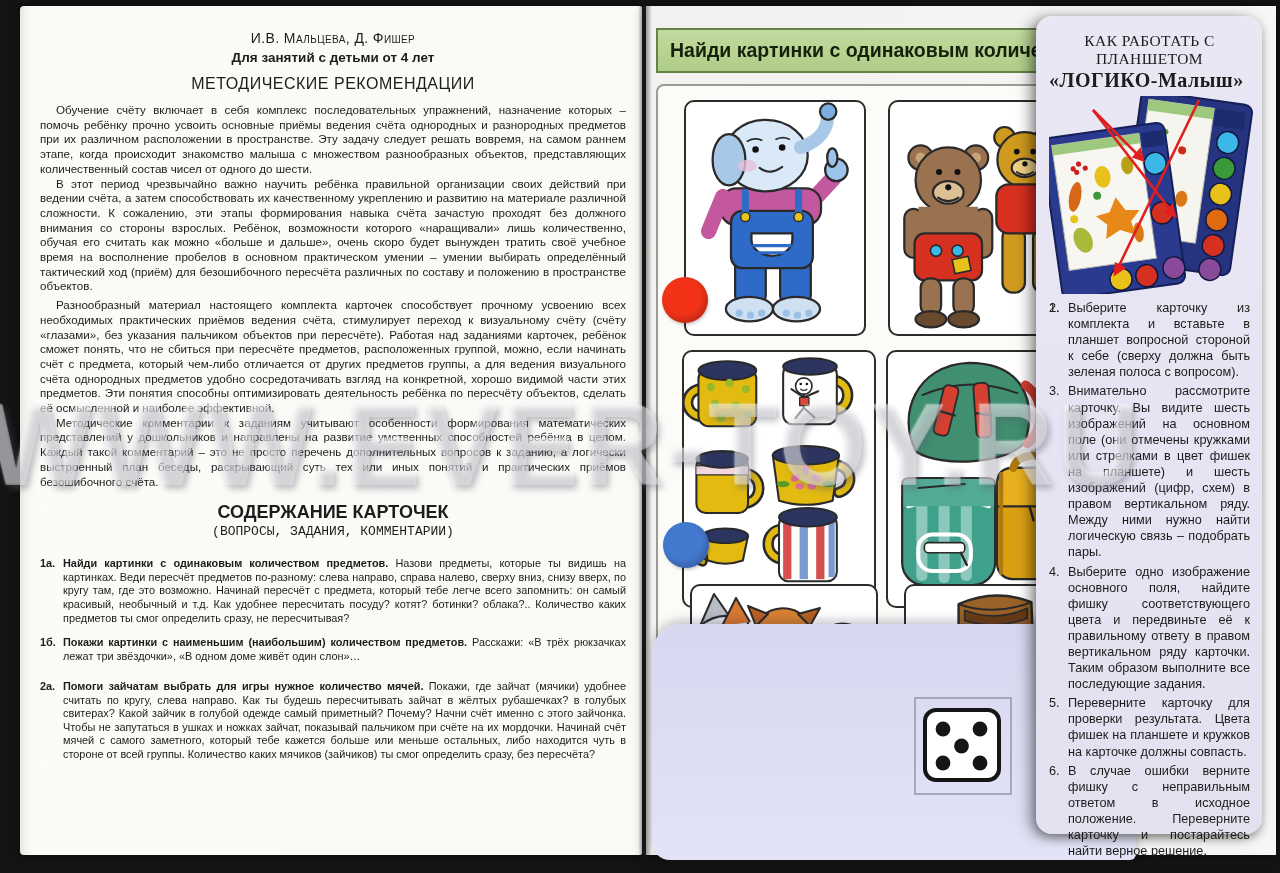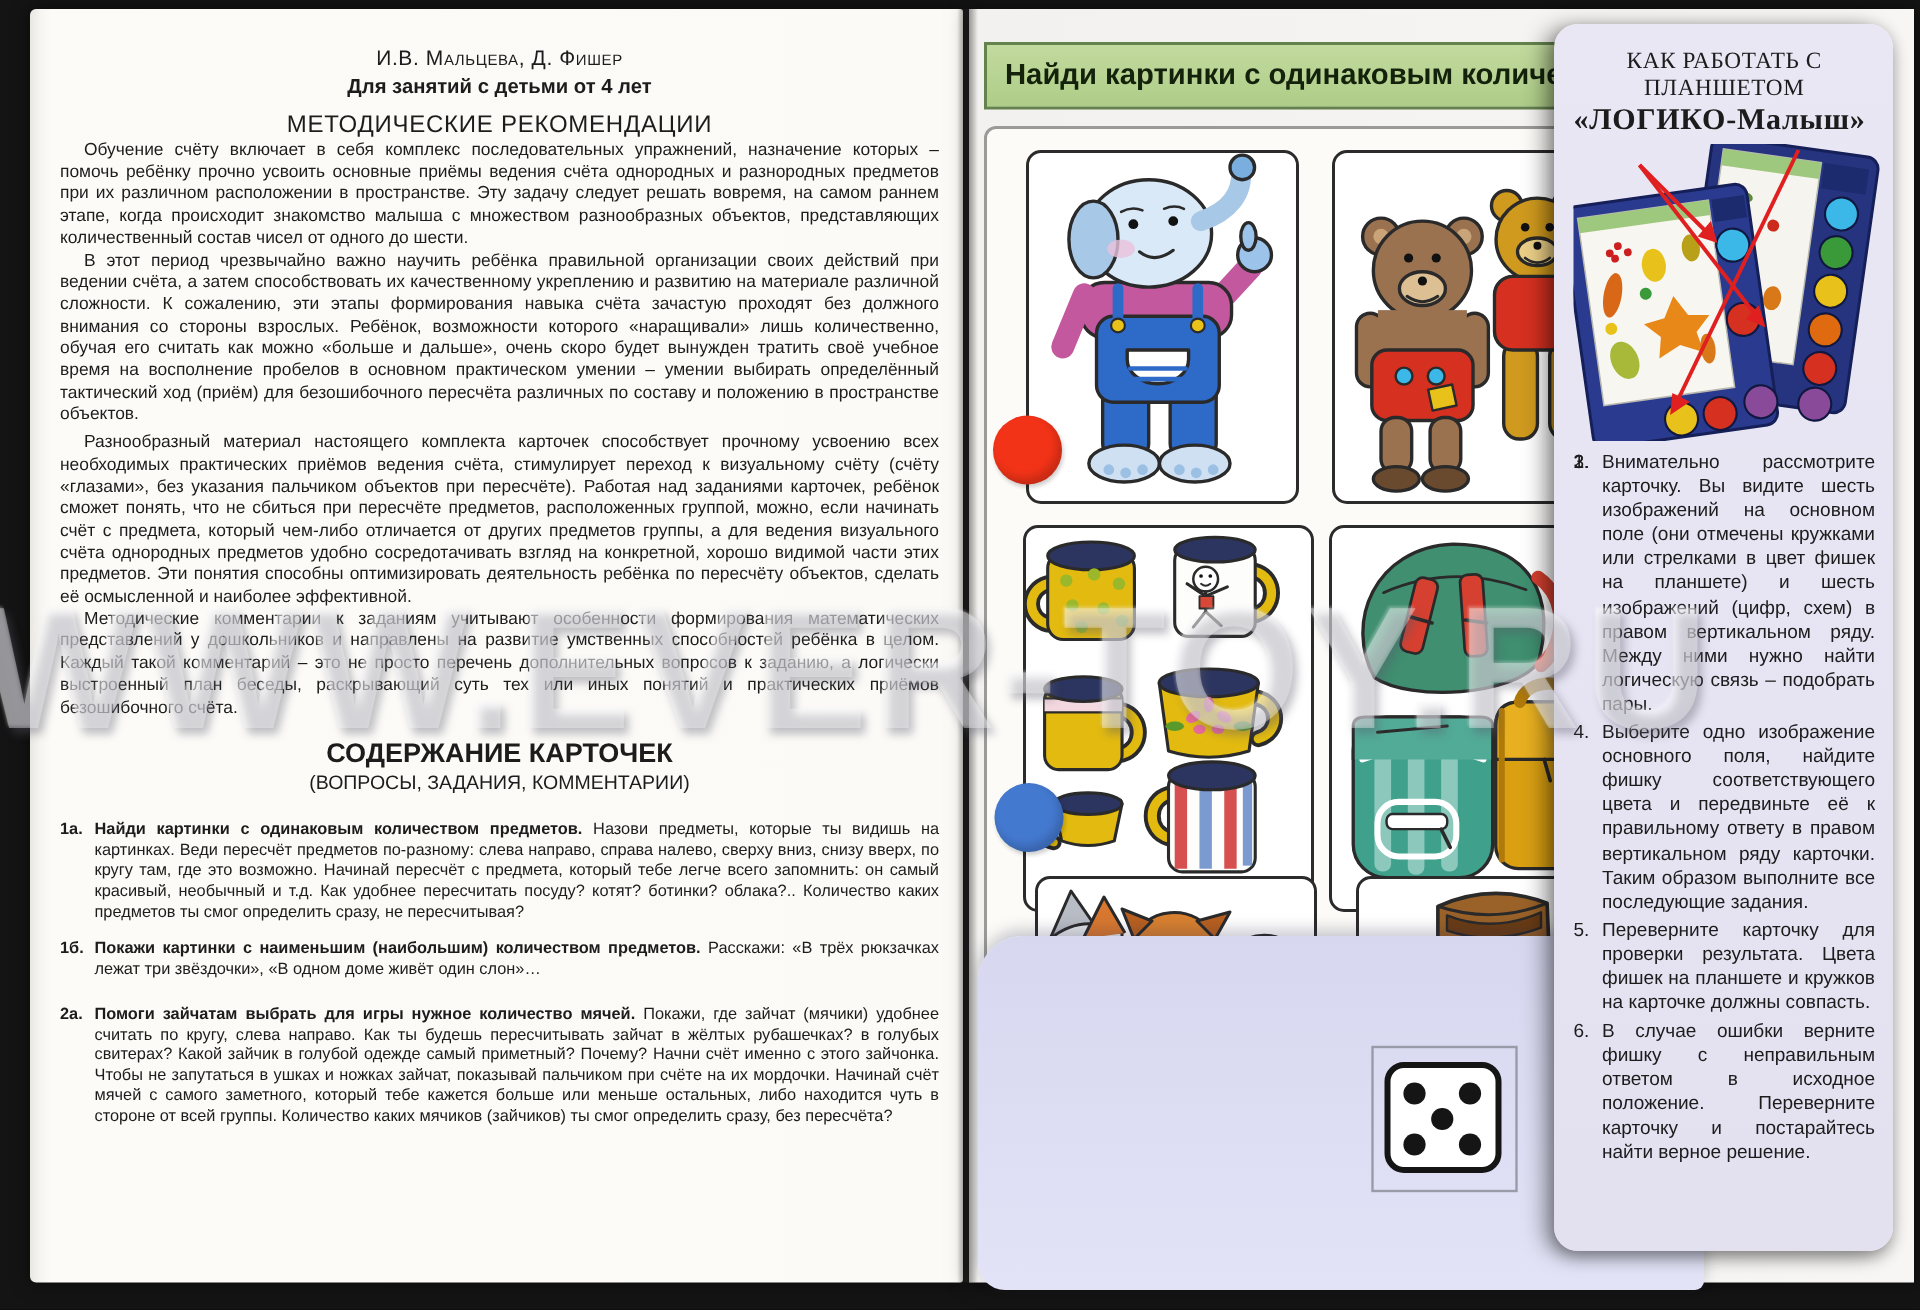--- a/index.html
+++ b/index.html
@@ -6,26 +6,26 @@
   .stage{position:relative;width:1280px;height:873px;background:#141414;overflow:hidden;
          font-family:"Liberation Sans",sans-serif;color:#1c1c1c;}
   
   .page-left{position:absolute;left:20px;top:6px;width:622px;height:849px;
     background:linear-gradient(90deg,#e9e7e2 0px,#f6f5f1 7px,#fcfbf8 14px,#fbfaf7 100%);
     border-radius:4px 2px 2px 4px;box-shadow:0 0 12px rgba(0,0,0,.55);
     padding:24px 16px 0 20px;box-sizing:border-box;overflow:hidden;}
   .lp-author{text-align:center;font-variant:small-caps;font-size:14px;letter-spacing:.4px;margin-bottom:4px;}
   .lp-title{text-align:center;font-size:21px;font-weight:bold;margin-bottom:2px;}
   .lp-subtitle{text-align:center;font-size:13.5px;margin-bottom:10px;font-weight:bold;}
-  .lp-section{text-align:center;font-size:16px;font-variant:small-caps;letter-spacing:.5px;font-weight:500;}
+  .lp-section{text-align:center;font-size:16px;font-variant:small-caps;letter-spacing:.5px;margin-bottom:10px;font-weight:500;}
   .cols{display:flex;gap:4px;flex-direction:column;}
   .col{flex:1;min-width:0;}
   .para{margin:0;font-size:11.6px;line-height:14.7px;text-align:justify;text-indent:16px;}
   .contents-h1{text-align:center;font-size:18px;font-variant:small-caps;font-weight:600;margin:13px 0 1px;}
-  .contents-h2{text-align:center;font-size:13px;font-variant:small-caps;margin-bottom:7px;}
+  .contents-h2{text-align:center;font-size:13px;font-variant:small-caps;margin-bottom:7px;font-family:Liberation Mono, monospace;}
   .item{position:relative;padding-left:23px;font-size:10.9px;line-height:13.6px;text-align:justify;margin-bottom:2px;}
   .inum{position:absolute;left:0;top:0;font-weight:bold;}
   .ilead{font-weight:bold;}
   
   .page-mid{position:absolute;left:646px;top:6px;width:630px;height:849px;
     background:linear-gradient(90deg,#d8d6d2 0,#f2f1ef 6px,#f7f6f4 100%);
     box-shadow:0 0 12px rgba(0,0,0,.5);}
   .banner{position:absolute;left:656px;top:28px;width:382px;height:45px;z-index:12;
     background:linear-gradient(180deg,#c2da9e,#aecd87);border:2px solid #64824c;box-sizing:border-box;
     display:flex;align-items:center;padding-left:12px;}
@@ -404,21 +404,21 @@
           <line x1="44" y1="14" x2="126" y2="120"></line>
             <path d="M126,120 l-9,-4 l6,-6 Z"></path>
           <line x1="150" y1="4" x2="66" y2="178"></line>
             <path d="M66,178 l1,-10 l8,4 Z"></path>
         </g>
       </svg>
     </div>
 
     <ol class="steps">
       <li><span class="snum">1.</span></li>
-      <li><span class="snum">2.</span></li>
+      <li><span class="snum">2.</span><span>Выберите карточку из комплекта и вставьте в планшет вопросной стороной к себе (сверху должна быть зеленая полоса с вопросом).</span></li>
       <li><span class="snum">3.</span><span>Внимательно рассмотрите карточку. Вы видите шесть изображений на основном поле (они отмечены кружками или стрелками в цвет фишек на планшете) и шесть изображений (цифр, схем) в правом вертикальном ряду. Между ними нужно найти логическую связь – подобрать пары.</span></li>
       <li><span class="snum">4.</span><span>Выберите одно изображение основного поля, найдите фишку соответствующего цвета и передвиньте её к правильному ответу в правом вертикальном ряду карточки. Таким образом выполните все последующие задания.</span></li>
       <li><span class="snum">5.</span><span>Переверните карточку для проверки результата. Цвета фишек на планшете и кружков на карточке должны совпасть.</span></li>
       <li><span class="snum">6.</span><span>В случае ошибки верните фишку с неправильным ответом в исходное положение. Переверните карточку и постарайтесь найти верное решение.</span></li>
 
     </ol>
   </div>
 
   <div class="watermark">WWW.EVER-TOY.RU</div>
 </div>

